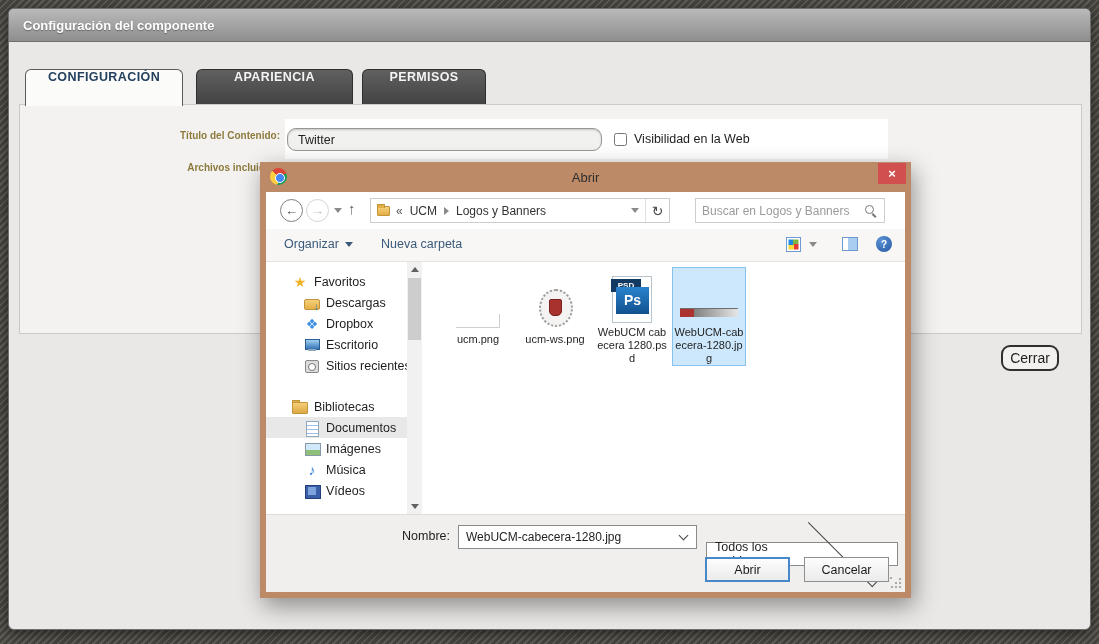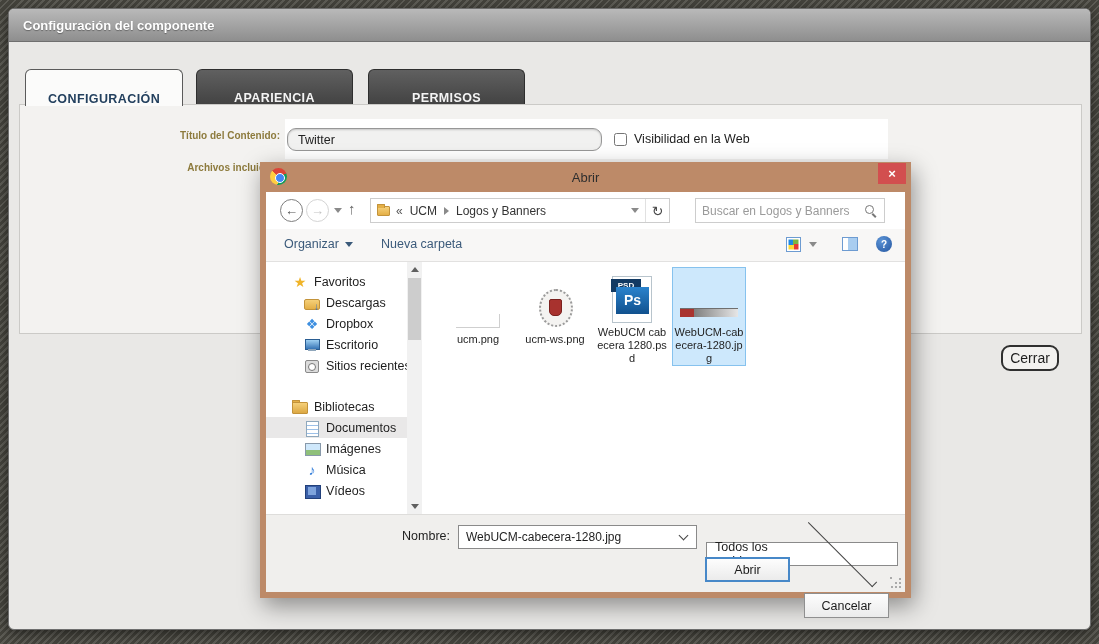--- a/index.html
+++ b/index.html
@@ -18,21 +18,21 @@
   }
   .cfg-titlebar {
     position:absolute; left:0; top:0; right:0; height:33px;
     background:linear-gradient(#b9b9b9,#8e8e8e);
     border-bottom:1px solid #6f6f6f; border-radius:5px 5px 0 0;
     display:flex; align-items:center; padding-left:14px;
     color:#fff; font-weight:bold; font-size:13px; text-shadow:0 1px 1px rgba(0,0,0,.35);
   }
   .tab {
     position:absolute; top:60px; height:37px; border-radius:6px 6px 0 0;
-    display:flex; align-items:flex-end; justify-content:center;
+    display:flex; align-items:flex-start; justify-content:center;
     font-size:12.5px; font-weight:bold; letter-spacing:.4px; cursor:pointer;
   }
   .tab.active {
     background:#fbfbfa; border:1px solid #5a5a5a; border-bottom:none;
     color:#23405e; z-index:3;
   }
   .tab.inactive {
     background:linear-gradient(#606060,#424242); border:1px solid #2e2e2e; border-bottom:none;
     color:#f4f4f4; height:36px;
   }
@@ -214,42 +214,42 @@
   .combo-name { left:192px; top:10px; width:239px; }
   .combo-name input { flex:1; border:none; outline:none; font-family:inherit; font-size:12px;
     color:#1e1e1e; padding:0 7px; min-width:0; }
   .combo-type { left:440px; top:27px; width:192px; cursor:pointer; }
   .combo-type span { flex:1; padding:0 8px; font-size:12.5px; }
   .chev { width:7px; height:7px; border-right:1.6px solid #444; border-bottom:1.6px solid #444;
     transform:rotate(45deg); margin:-3px 9px 0 0; flex:none; }
   .btn { position:absolute; top:42px; height:25px; background:linear-gradient(#fdfdfd,#ebebeb);
     font-family:inherit; font-size:12.5px; color:#1c1c1c; cursor:pointer; }
   .btn-open { left:439px; width:85px; border:2px solid #4788c8; }
-  .btn-cancel { left:538px; width:85px; border:1px solid #8f8f8f;margin-top:36px; }
+  .btn-cancel { left:538px; width:85px; border:1px solid #8f8f8f; }
   .grip { position:absolute; right:3px; bottom:3px; width:12px; height:12px; }
   .grip::before { content:""; position:absolute; width:2px; height:2px; background:#aaa;
     box-shadow:9px 9px #aaa, 9px 5px #aaa, 5px 9px #aaa, 9px 1px #aaa, 1px 9px #aaa, 5px 5px #aaa; }
 </style>
 </head>
 <body>
 
 <div class="stage">
 
   <div class="config-dialog">
     <div class="cfg-titlebar">
       <span>Configuración del componente</span>
     </div>
 
     <div class="tab active" style="left:16px;width:158px;">
       <span>CONFIGURACIÓN</span>
     </div>
     <div class="tab inactive" style="left:187px;width:157px;">
       <span>APARIENCIA</span>
     </div>
-    <div class="tab inactive" style="left:353px;width:157px;margin-left:6px;">
+    <div class="tab inactive" style="left:353px;width:124px;">
       <span>PERMISOS</span>
     </div>
 
     <div class="cfg-panel">
       <div class="row-strip"></div>
       <div class="lbl-olive lbl-title">Título del Contenido:</div>
       <input class="txt-input" type="text" value="Twitter" style="">
       <input class="chk" type="checkbox" style="">
       <div class="chk-label">Visibilidad en la Web</div>
       <div class="lbl-olive lbl-files">Archivos incluidos:</div>

